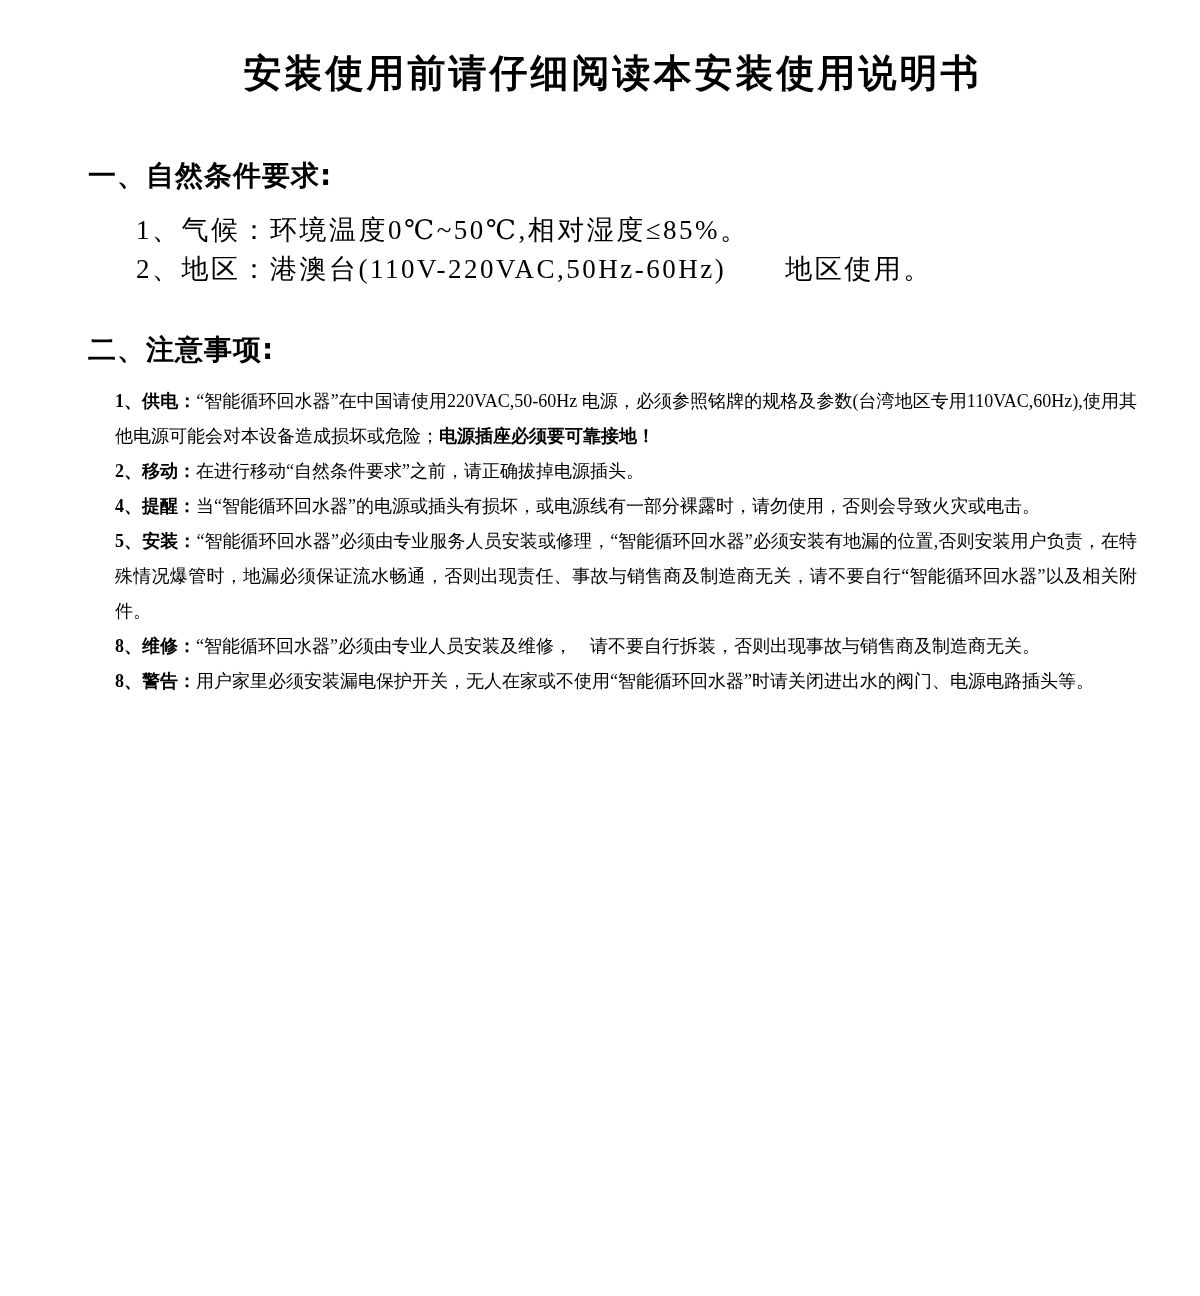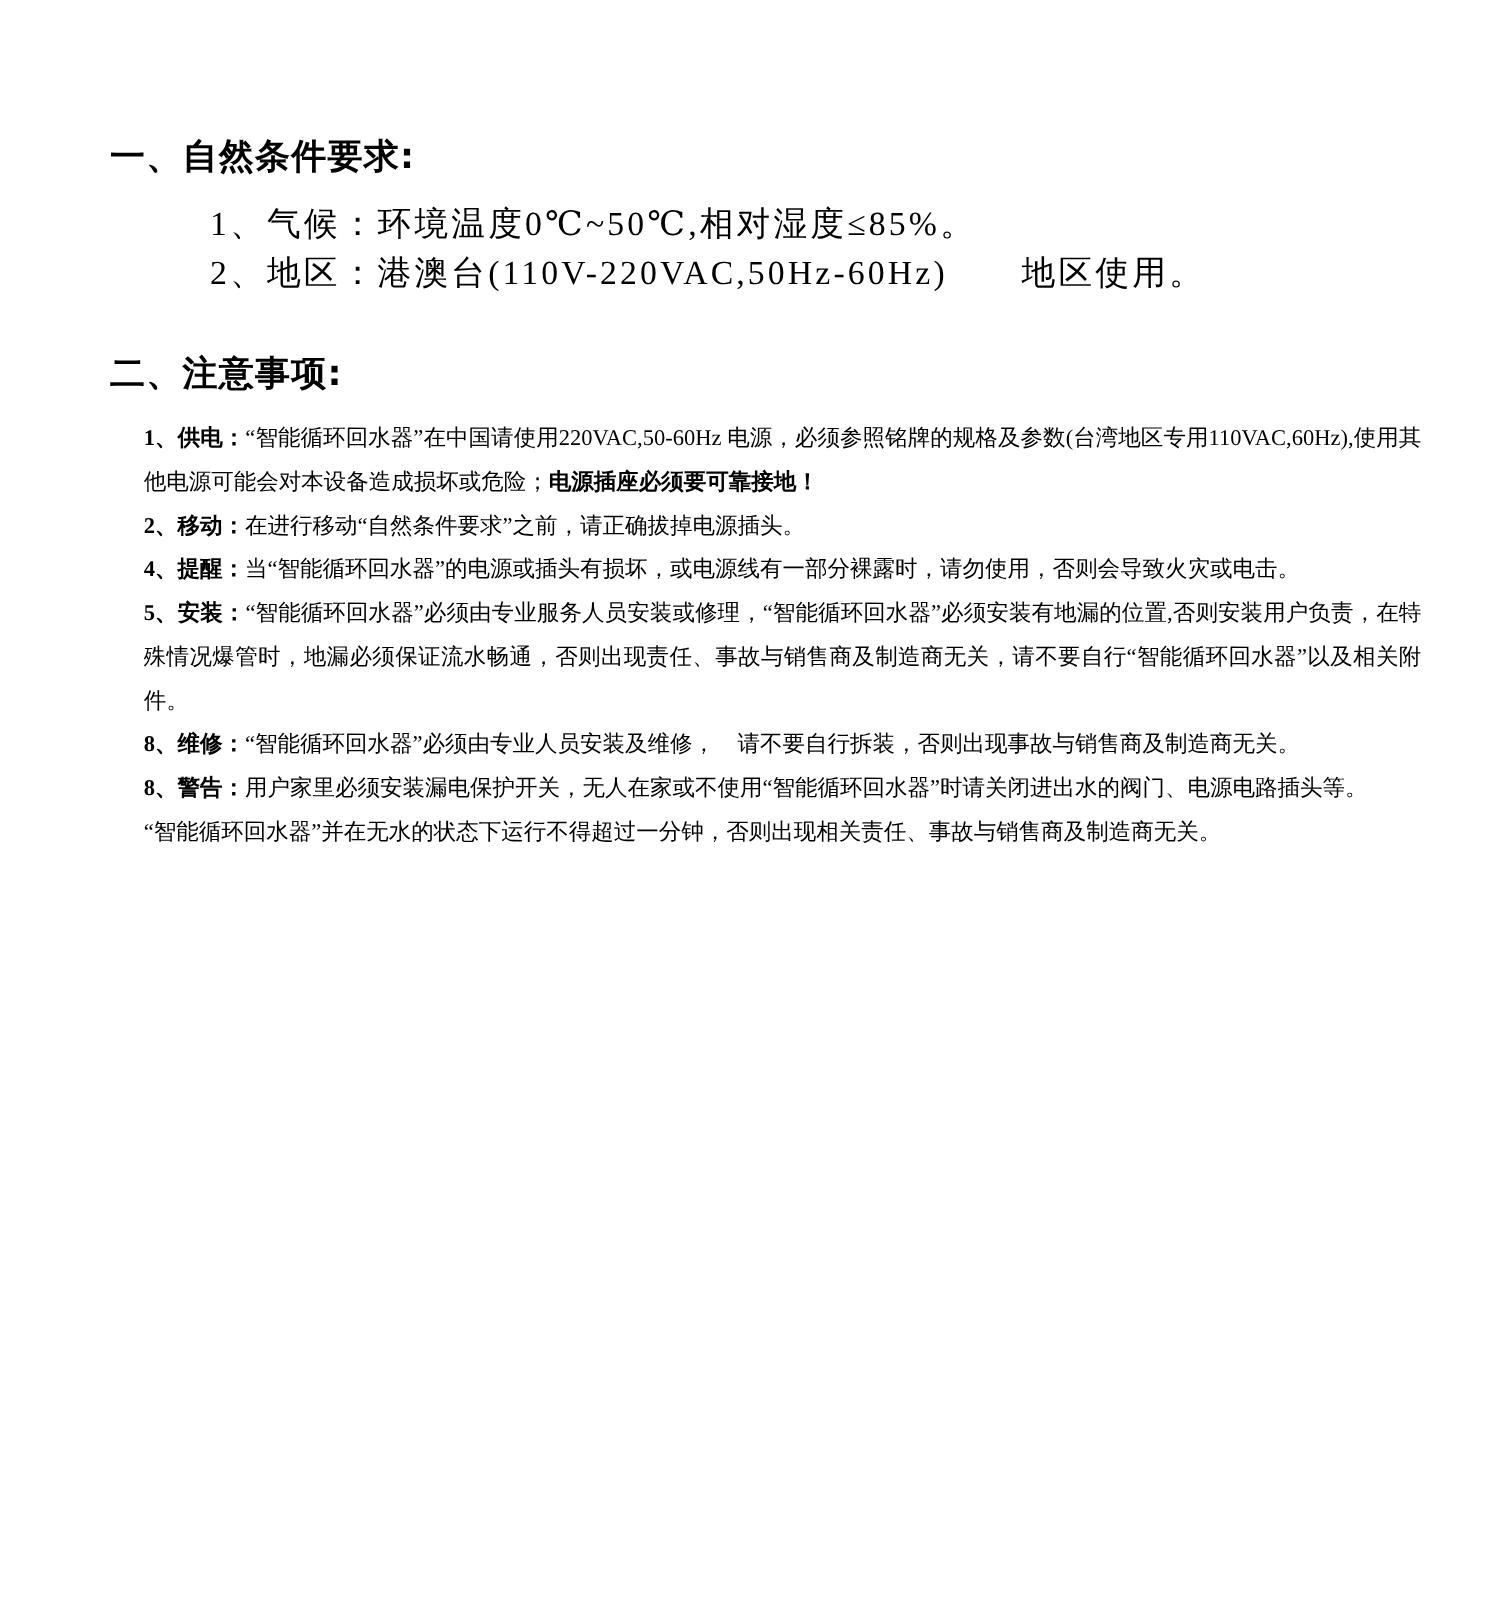--- a/index.html
+++ b/index.html
@@ -25,21 +25,21 @@
     text-align: center;
     white-space: nowrap;
   }
   .section-heading {
     font-family: "DejaVu Sans", "Liberation Sans", sans-serif;
     font-weight: 700;
     font-size: 28px;
     letter-spacing: 1px;
   }
   .sec1-heading { margin-top: 58px; }
-  .sec1-items { margin: 16px 0 0 80px; }
+  .sec1-items { margin: 16px 0 0 48px; }
   .sec1-items p {
     font-size: 27px;
     line-height: 39px;
     letter-spacing: 2.5px;
     white-space: nowrap;
   }
   .sec2-heading { margin-top: 42px; }
   .notice-body {
     margin: 15px 0 0 27px;
     width: 1022px;
@@ -49,35 +49,35 @@
     line-height: 35px;
     text-align: justify;
   }
   .notice-body .b, .sec1-items .num, .b { font-weight: bold; }
 </style>
 </head>
 <body>
 
 <div class="page">
 
+  <h1 class="doc-title">安装使用前请仔细阅读本安装使用说明书</h1>
 
   <section>
     <h2 class="section-heading sec1-heading">一、自然条件要求:</h2>
     <div class="sec1-items">
       <p>1、气候：环境温度0℃~50℃,相对湿度≤85%。</p>
       <p>2、地区：港澳台(110V-220VAC,50Hz-60Hz)　　地区使用。</p>
     </div>
   </section>
 
   <section>
     <h2 class="section-heading sec2-heading">二、注意事项:</h2>
     <div class="notice-body">
       <p><span class="b">1、供电：</span><span>“智能循环回水器”在中国请使用220VAC,50-60Hz 电源，必须参照铭牌的规格及参数(台湾地区专用110VAC,60Hz),使用其他电源可能会对本设备造成损坏或危险；</span><span class="b">电源插座必须要可靠接地！</span></p>
       <p><span class="b">2、移动：</span><span>在进行移动“自然条件要求”之前，请正确拔掉电源插头。</span></p>
       <p><span class="b">4、提醒：</span><span>当“智能循环回水器”的电源或插头有损坏，或电源线有一部分裸露时，请勿使用，否则会导致火灾或电击。</span></p>
       <p><span class="b">5、安装：</span><span>“智能循环回水器”必须由专业服务人员安装或修理，“智能循环回水器”必须安装有地漏的位置,否则安装用户负责，在特殊情况爆管时，地漏必须保证流水畅通，否则出现责任、事故与销售商及制造商无关，请不要自行“智能循环回水器”以及相关附件。</span></p>
       <p><span class="b">8、维修：</span><span>“智能循环回水器”必须由专业人员安装及维修，　请不要自行拆装，否则出现事故与销售商及制造商无关。</span></p>
       <p><span class="b">8、警告：</span><span>用户家里必须安装漏电保护开关，无人在家或不使用“智能循环回水器”时请关闭进出水的阀门、电源电路插头等。</span></p>
-      <p><span>“智能循环回水器”并在无水的状态下运行不得超过一分钟，否则出现相关责任、事故与销售商及制造商无关。</span></p>
     </div>
   </section>
 
 </div>
 
 </body></html>

